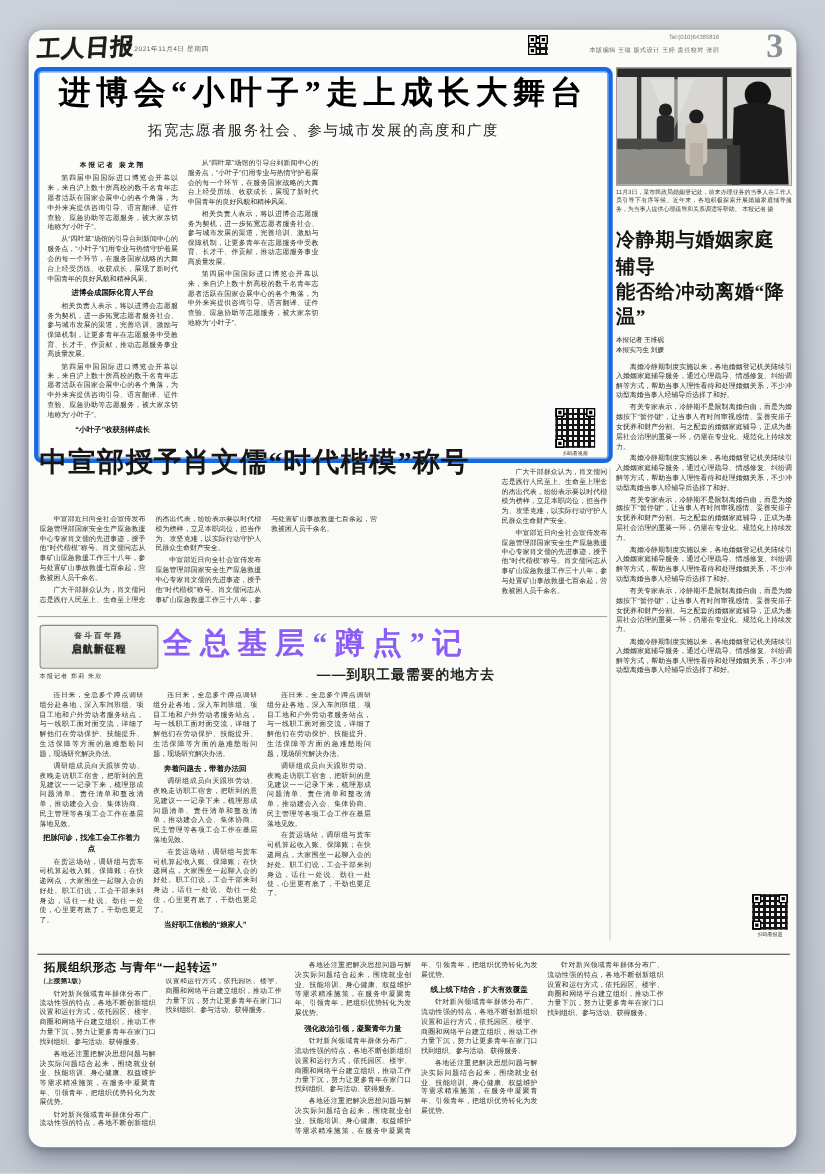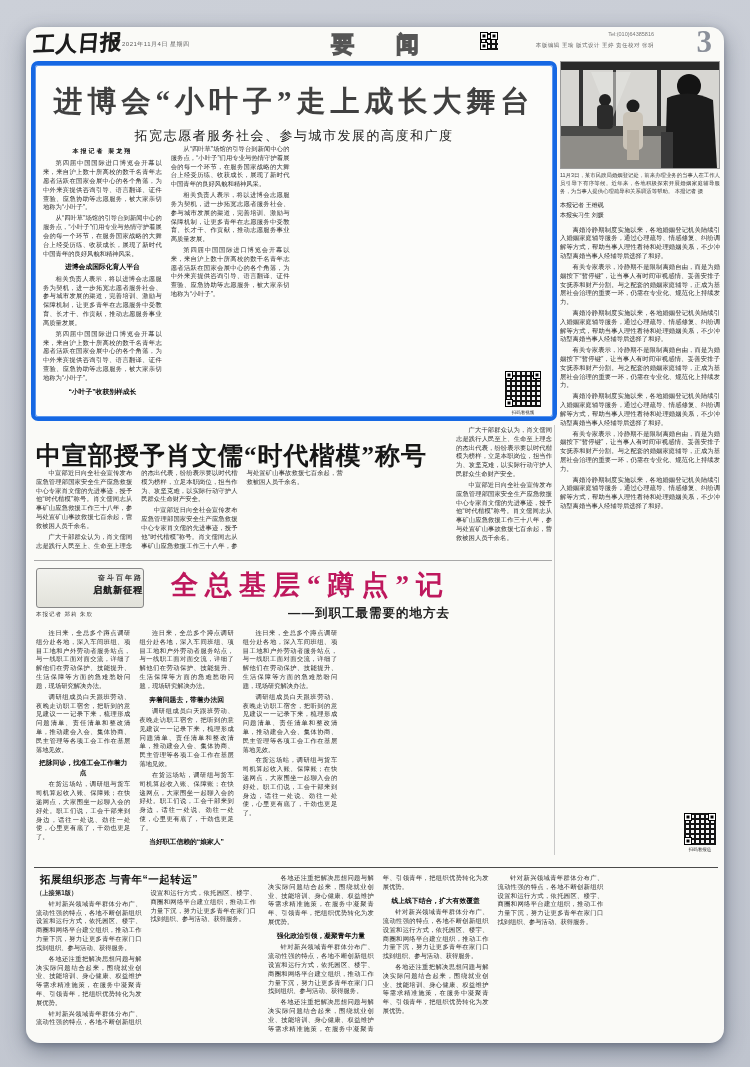--- a/index.html
+++ b/index.html
@@ -37,21 +37,21 @@
   .tiny{font-size:6.3px;line-height:1.4;color:#2d2d2d;text-align:justify;filter:blur(.18px);}
   .tiny p{margin:0 0 2px 0;text-indent:2em;}
   .cols{column-fill:auto;overflow:hidden;}
   .sub{font-weight:700;text-align:center;text-indent:0 !important;font-size:6.8px;color:#111;margin:4px 0 3px 0 !important;}
   
   .lead{
     position:absolute;left:5px;top:34px;width:518px;height:352px;
     border:4px solid #1668e3;border-radius:7px;background:#fcfcfa;
     box-shadow:0 0 0 1px #5a96ef inset;
   }
-  .lead-h1{margin-top:17px;text-align:center;font-size:29px;font-weight:900;color:#404040;letter-spacing:5px;font-family:"Liberation Serif","DejaVu Serif",serif;}
+  .lead-h1{margin-top:0;text-align:center;font-size:29px;font-weight:900;color:#000000;letter-spacing:5px;font-family:"Liberation Serif","DejaVu Serif",serif;}
   .lead-h2{margin-top:5px;text-align:center;font-size:13px;font-weight:400;color:#222;letter-spacing:1.5px;}
   .lead-cols{position:absolute;left:8px;right:8px;top:80px;height:258px;columns:4;column-gap:9px;}
   .label-box{
     break-inside:avoid;background:#101010;color:#fff;border-radius:2px;
     padding:4px 2px 5px 2px;margin:1px 2px 4px 2px;text-align:center;
   }
   .label-top{font-size:4.5px;color:#cfcfcf;letter-spacing:2px;}
   .label-main{font-size:10.5px;font-weight:700;letter-spacing:1px;margin-top:2px;}
   .byline-s{text-align:center;font-size:6px;font-weight:700;text-indent:0 !important;letter-spacing:2px;color:#111;margin:2px 0 4px 0 !important;}
   
@@ -70,54 +70,53 @@
   
   .rail{position:absolute;left:534px;top:34px;width:160px;}
   .photo{width:158px;height:106px;border:1px solid #9a9a9a;display:block;}
   .photo-cap{margin-top:3px;font-size:5.4px;line-height:1.45;color:#3a3a3a;text-align:justify;filter:blur(.15px);}
   .rail-h1{margin-top:12px;font-size:17.5px;line-height:1.32;font-weight:900;color:#151515;letter-spacing:.5px;font-family:"Liberation Serif","DejaVu Serif",serif;}
   .rail-by{margin-top:6px;font-size:6px;color:#222;line-height:1.6;}
   .rail-body{margin-top:5px;height:498px;}
   .rail-qr{position:absolute;right:4px;top:752px;width:32px;height:32px;}
   .rail-qr-cap{position:absolute;right:0px;top:786px;width:40px;text-align:center;font-size:4.5px;color:#333;}
   
-  .shidai-h1{position:absolute;left:10px;top:412px;width:412px;font-size:25px;font-weight:900;color:#161616;letter-spacing:1px;font-family:"Liberation Serif","DejaVu Serif",serif;white-space:nowrap;}
+  .shidai-h1{position:absolute;left:10px;top:376px;width:412px;font-size:25px;font-weight:900;color:#161616;letter-spacing:1px;font-family:"Liberation Serif","DejaVu Serif",serif;white-space:nowrap;}
   .shidai-cols{position:absolute;left:10px;top:442px;width:412px;height:86px;columns:4;column-gap:9px;}
   .shidai-side{position:absolute;left:430px;top:399px;width:96px;height:129px;overflow:hidden;}
   .rule-h1{position:absolute;left:8px;top:533px;width:518px;height:0;border-top:1px solid #a8a8a8;}
   .rule-v1{position:absolute;left:528px;top:398px;height:430px;width:0;border-left:1px solid #c9c9c9;}
   
   .dun-logo{
     position:absolute;left:10px;top:541px;width:106px;height:38px;
     border:1px solid #888;border-radius:3px;background:linear-gradient(#f2f2ee,#e2e2da);
-    text-align:right;overflow:hidden;
+    text-align:center;overflow:hidden;
   }
   .dun-logo-top{font-size:7px;font-weight:900;color:#3c3c3c;letter-spacing:2px;margin-top:4px;filter:blur(.2px);}
   .dun-logo-main{font-size:9px;font-weight:900;color:#222;letter-spacing:1px;margin-top:1px;text-shadow:.4px .4px 0 #555;filter:blur(.2px);}
   .dun-by{position:absolute;left:10px;top:584px;width:106px;font-size:5.5px;color:#333;letter-spacing:1px;}
-  .dun-h1{position:absolute;left:122px;top:540px;width:302px;text-align:right;font-size:27px;font-weight:900;color:#be185d;letter-spacing:7px;font-family:"Liberation Serif","DejaVu Serif",serif;}
+  .dun-h1{position:absolute;left:122px;top:540px;width:302px;text-align:left;font-size:27px;font-weight:900;color:#8b5cf6;letter-spacing:7px;font-family:"Liberation Serif","DejaVu Serif",serif;}
   .dun-h2{position:absolute;left:122px;top:578px;width:302px;text-align:right;font-size:12.5px;font-weight:700;color:#222;letter-spacing:1px;}
   .dun-cols{position:absolute;left:10px;top:602px;width:508px;height:228px;columns:5;column-gap:9px;}
   
   .rule-h2{position:absolute;left:8px;top:840px;width:684px;height:0;border-top:1.5px solid #4a4a4a;}
   .bot-h1{position:absolute;left:14px;top:846px;width:214px;text-align:left;font-size:10.5px;font-weight:900;color:#111;letter-spacing:.5px;filter:blur(.15px);}
   .bot-left{position:absolute;left:10px;top:862px;width:220px;height:146px;columns:2;column-gap:9px;}
   .bot-right{position:absolute;left:242px;top:847px;width:450px;height:161px;columns:4;column-gap:9px;}
   .cont{font-weight:700;text-indent:0 !important;}
   
 </style>
 </head>
 <body>
 
 <div class="paper">
 
   <div class="hdr">
     <div class="masthead">工人日报</div>
     <div class="hdr-date">2021年11月4日 星期四</div>
-    <div class="hdr-sec">要 闻</div>
     <div class="hdr-right">
       <div class="hdr-tel">Tel:(010)64385816</div>
       <div class="hdr-eds">本版编辑 王瑜  版式设计 王婷  责任校对 张玥</div>
       <div class="hdr-stamp qr">
           <i></i>
         </div>
       <div class="pagenum">3</div>
     </div>
   </div>
 
@@ -155,20 +154,24 @@
       <circle cx="44" cy="38" r="6" fill="#222"></circle>
       <rect x="36" y="43" width="16" height="24" rx="4" fill="#2b2b2b"></rect>
       <circle cx="72" cy="44" r="6.5" fill="#1d1d1d"></circle>
       <rect x="62" y="50" width="20" height="38" rx="5" fill="#c9c2b6"></rect>
       <rect x="66" y="68" width="12" height="30" fill="#b9b1a4"></rect>
       <circle cx="128" cy="24" r="12" fill="#141414"></circle>
       <path d="M106 36 Q128 26 152 38 L156 106 L104 106 Z" fill="#1b1b1b"></path>
       <rect x="100" y="70" width="12" height="36" fill="#3a3a3a"></rect>
     </svg>
     <div class="photo-cap">11月3日，某市民政局婚姻登记处，前来办理业务的当事人在工作人员引导下有序等候。近年来，各地积极探索开展婚姻家庭辅导服务，为当事人提供心理疏导和关系调适等帮助。 本报记者 摄</div>
+    <div class="rail-h1">
+      <span>冷静期与婚姻家庭辅导</span><br>
+      <span>能否给冲动离婚“降温”</span>
+    </div>
     <div class="rail-by">
       <span>本报记者 王维砚</span><br>
       <span>本报实习生 刘媛</span>
     </div>
     <div class="rail-body tiny cols">
       <p>离婚冷静期制度实施以来，各地婚姻登记机关陆续引入婚姻家庭辅导服务，通过心理疏导、情感修复、纠纷调解等方式，帮助当事人理性看待和处理婚姻关系，不少冲动型离婚当事人经辅导后选择了和好。</p>
       <p>有关专家表示，冷静期不是限制离婚自由，而是为婚姻按下“暂停键”，让当事人有时间审视感情、妥善安排子女抚养和财产分割。与之配套的婚姻家庭辅导，正成为基层社会治理的重要一环，仍需在专业化、规范化上持续发力。</p>
       <p>离婚冷静期制度实施以来，各地婚姻登记机关陆续引入婚姻家庭辅导服务，通过心理疏导、情感修复、纠纷调解等方式，帮助当事人理性看待和处理婚姻关系，不少冲动型离婚当事人经辅导后选择了和好。</p>
       <p>有关专家表示，冷静期不是限制离婚自由，而是为婚姻按下“暂停键”，让当事人有时间审视感情、妥善安排子女抚养和财产分割。与之配套的婚姻家庭辅导，正成为基层社会治理的重要一环，仍需在专业化、规范化上持续发力。</p>
       <p>离婚冷静期制度实施以来，各地婚姻登记机关陆续引入婚姻家庭辅导服务，通过心理疏导、情感修复、纠纷调解等方式，帮助当事人理性看待和处理婚姻关系，不少冲动型离婚当事人经辅导后选择了和好。</p>

